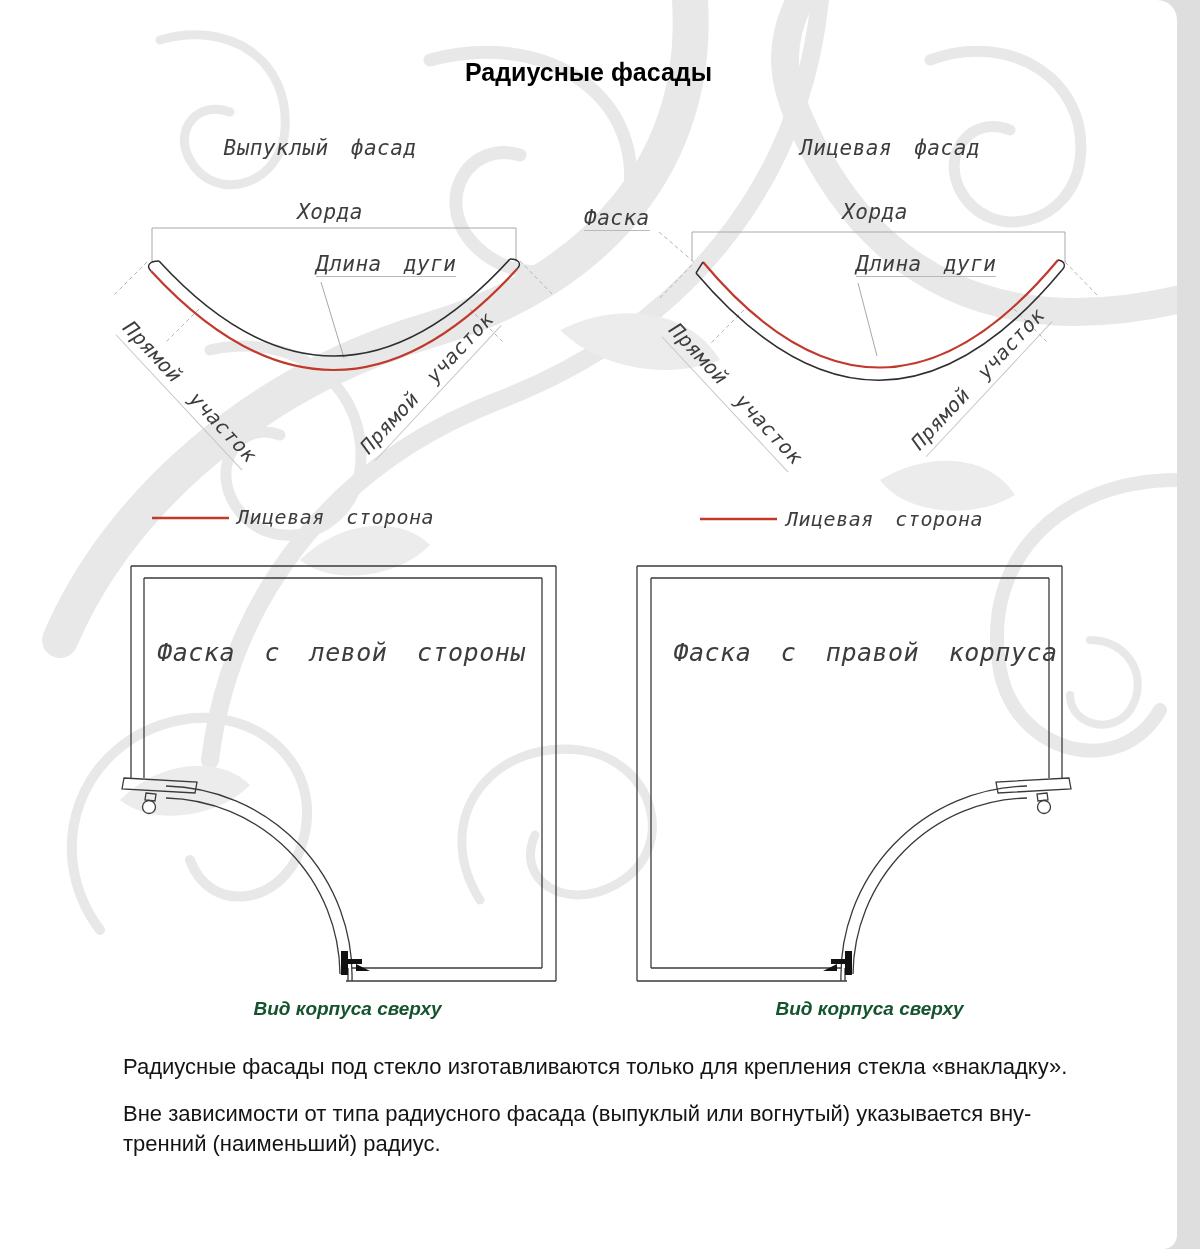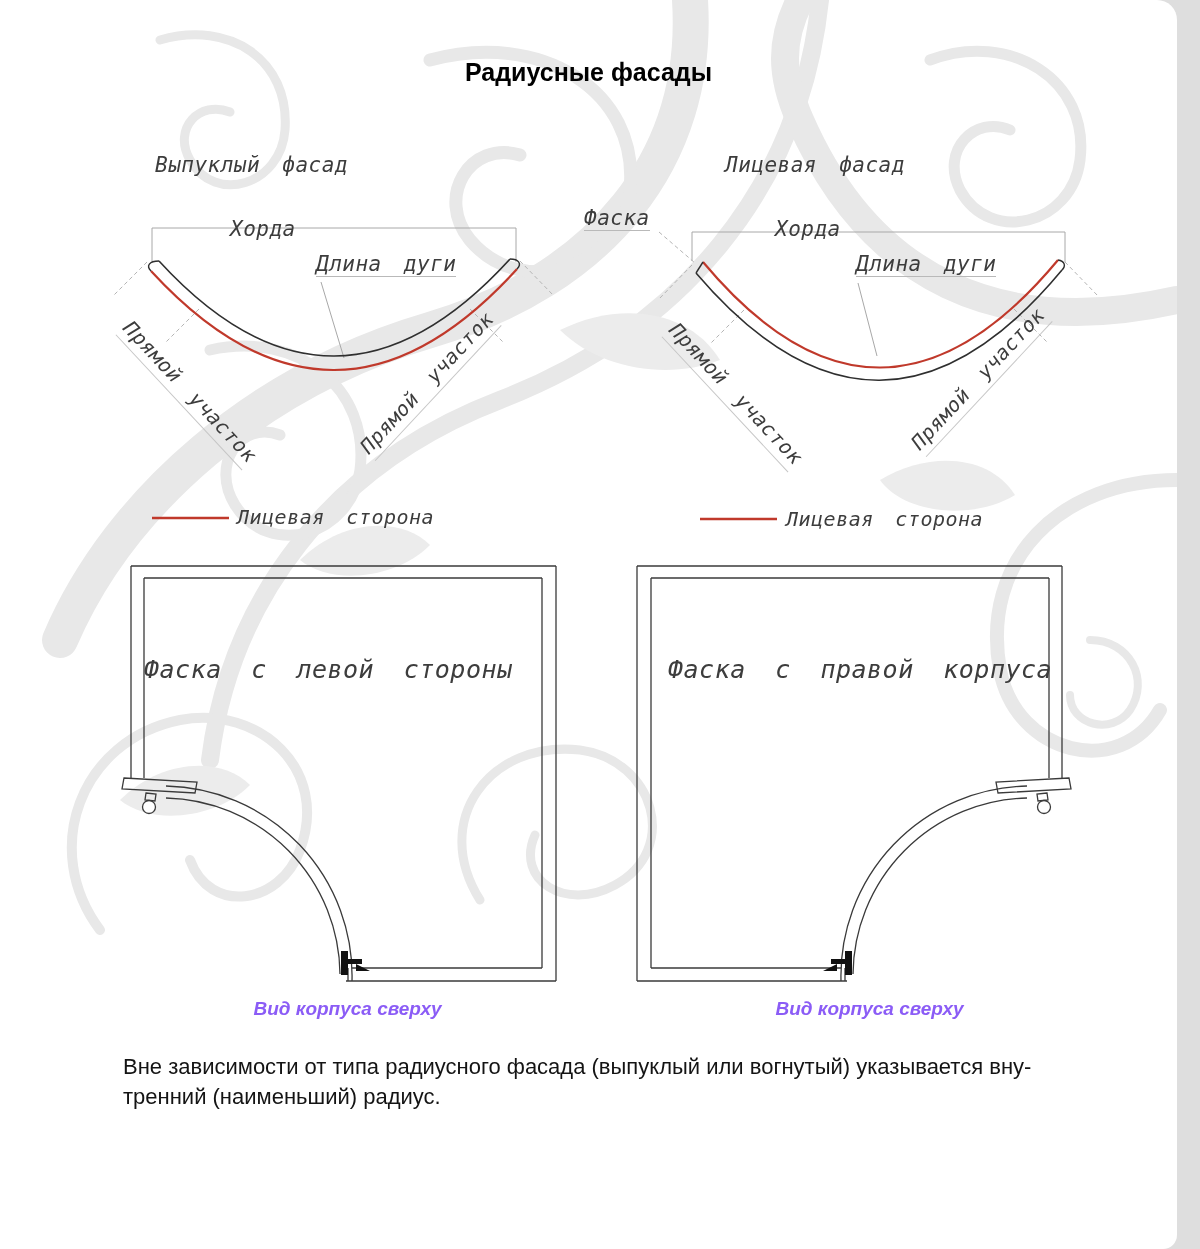--- a/index.html
+++ b/index.html
@@ -5,30 +5,30 @@
   html,body{margin:0;padding:0;background:#dedede;}
   .stage{position:relative;width:1200px;height:1249px;overflow:hidden;background:#dedede;
          font-family:"Liberation Sans",sans-serif;}
   .page{position:absolute;left:0;top:0;width:1177px;height:1249px;background:#ffffff;
         border-radius:0 20px 14px 0;}
   svg.layer{position:absolute;left:0;top:0;pointer-events:none;}
   .title{position:absolute;left:0;top:58px;width:1177px;margin:0;text-align:center;
          font-size:25px;font-weight:bold;color:#000;}
   .cad{position:absolute;font-family:"DejaVu Sans Mono",monospace;font-style:italic;
        color:#3d3d3d;letter-spacing:.5px;word-spacing:9px;font-size:21px;white-space:nowrap;}
-  .cad.center{text-align:left;margin-top:17px;}
+  .cad.center{text-align:center;}
   .cad.underline{border-bottom:1px solid #b9b9b9;padding-bottom:0;}
   .cad.rot-l{transform-origin:0 0;transform:rotate(47deg);font-size:20px;
              border-bottom:1px solid #c6c6c6;padding-bottom:3px;}
   .cad.rot-r{transform-origin:0 0;transform:rotate(-47deg);font-size:20px;
              border-bottom:1px solid #c6c6c6;padding-bottom:3px;}
   .cad.big{font-size:25px;word-spacing:14px;}
   .legend-label{font-size:20px;}
   .caption{position:absolute;font-size:19px;font-weight:bold;font-style:italic;
-           color:#8b5cf6;text-align:center;white-space:nowrap;}
+           color:#14532d;text-align:center;white-space:nowrap;}
   .bodytext{position:absolute;left:123px;top:1052px;width:958px;color:#141414;}
   .bodytext p{margin:0 0 17px 0;font-size:22px;line-height:30px;}
 </style>
 </head>
 <body>
 
 <div class="stage">
   <div class="page">
 
     <svg class="layer" width="1177" height="1249" viewBox="0 0 1177 1249">
@@ -160,17 +160,18 @@
     <div class="cad rot-l" style="left:682px;top:318px;">Прямой участок</div>
     <div class="cad rot-r" style="left:906px;top:438px;">Прямой участок</div>
     <div class="cad legend-label" style="left:786px;top:507px;">Лицевая сторона</div>
 
     <div class="cad big center" style="left:144px;top:638px;width:395px;">Фаска с левой стороны</div>
     <div class="cad big center" style="left:668px;top:638px;width:395px;">Фаска с правой корпуса</div>
     <div class="caption" style="left:230px;top:998px;width:235px;">Вид корпуса сверху</div>
     <div class="caption" style="left:752px;top:998px;width:235px;">Вид корпуса сверху</div>
 
     <div class="bodytext">
+      <p>Радиусные фасады под стекло изготавливаются только для крепления стекла «внакладку».</p>
       <p>Вне зависимости от типа радиусного фасада (выпуклый или вогнутый) указывается вну­тренний (наименьший) радиус.</p>
     </div>
 
   </div>
 </div>
 
 </body></html>

